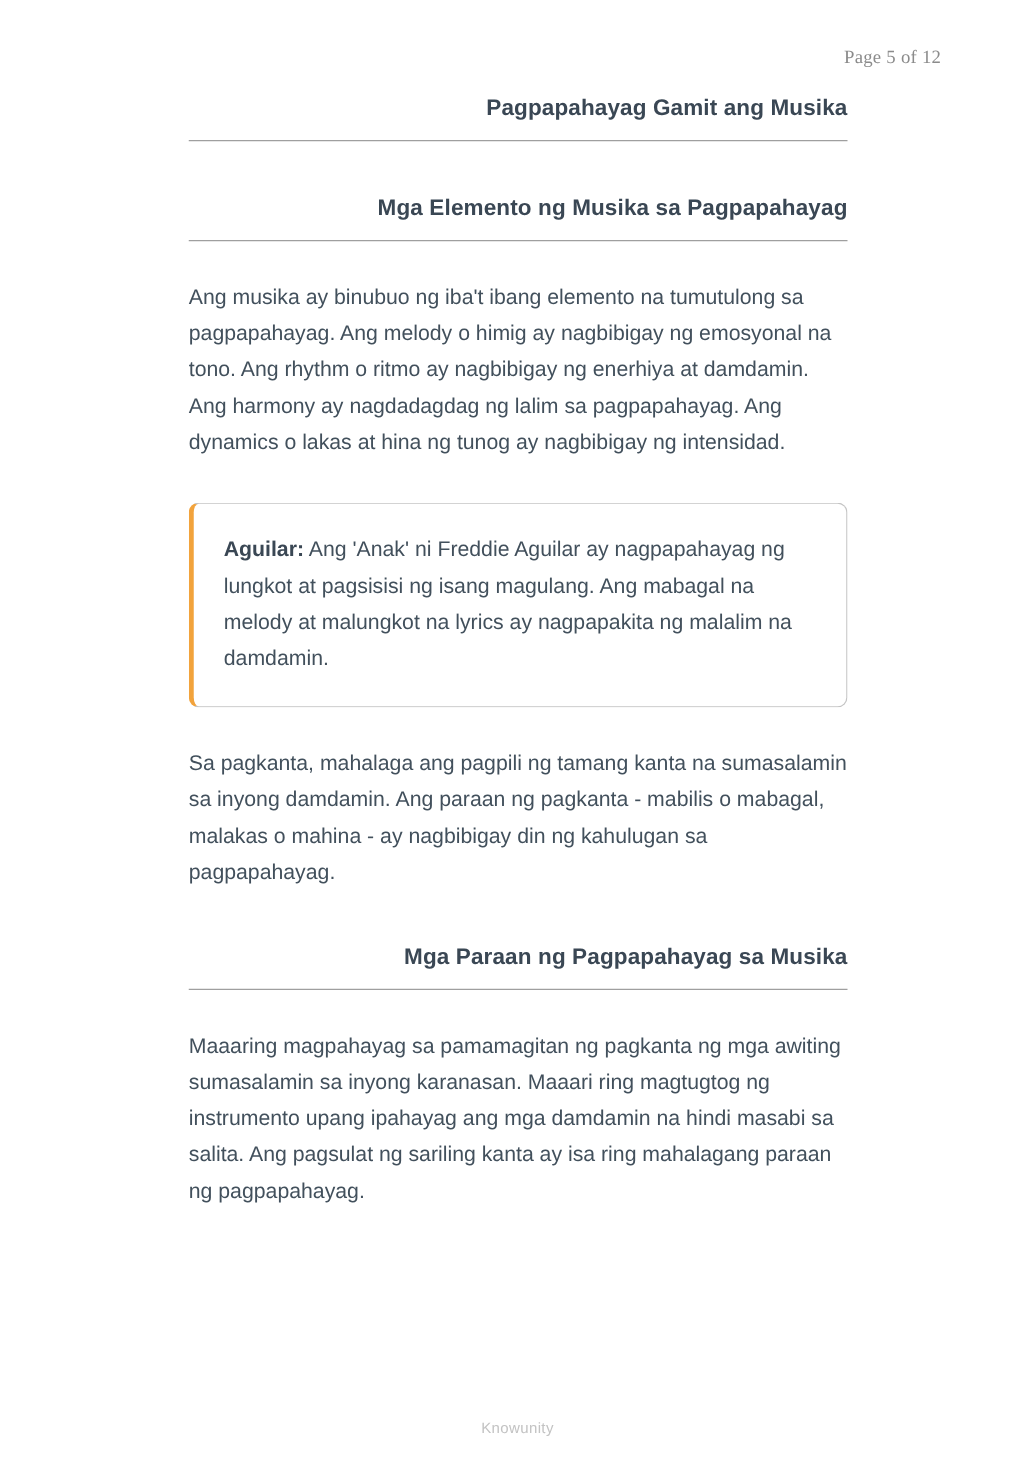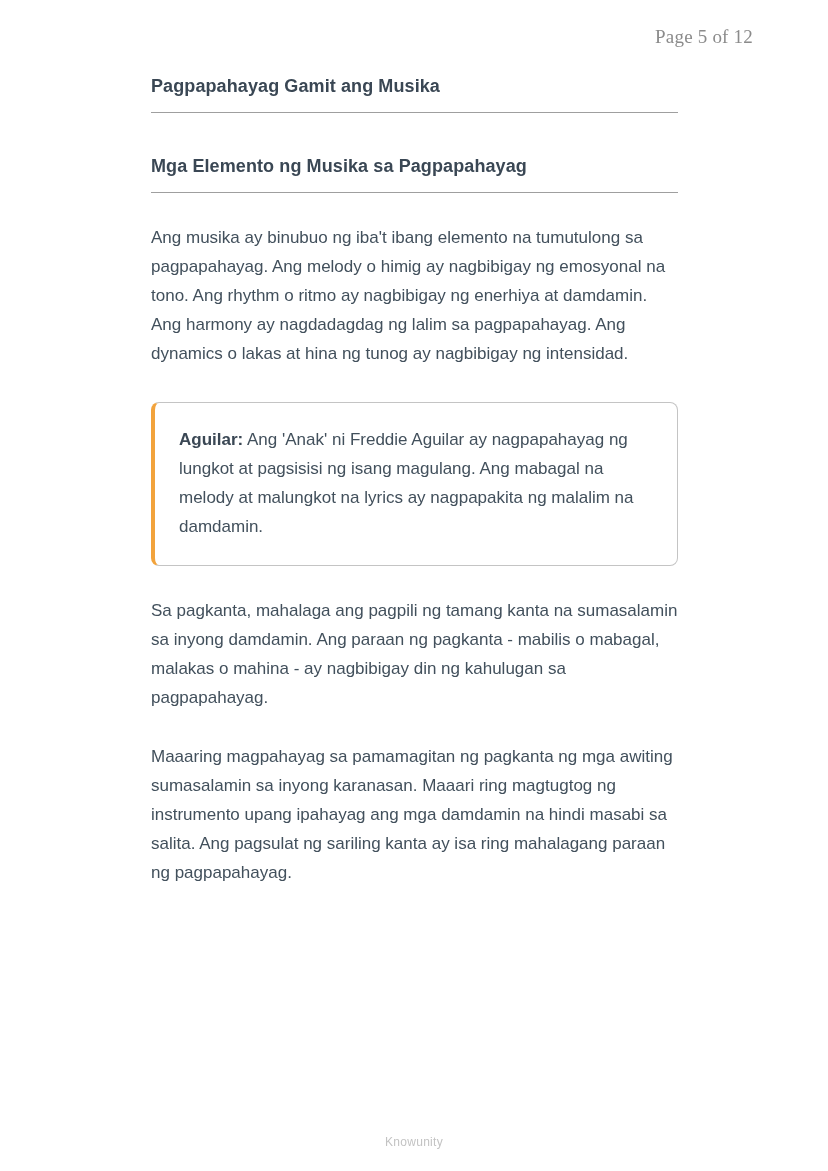--- a/index.html
+++ b/index.html
@@ -7,44 +7,45 @@
     width: 828px;
     height: 1171px;
     background: #ffffff;
     position: relative;
     overflow: hidden;
     font-family: "Liberation Sans", sans-serif;
     -webkit-font-smoothing: antialiased;
   }
   .page-number {
     position: absolute;
-    top: 26px;
+    top: 38px;
     right: 75px;
     font-family: "Liberation Serif", serif;
-    font-size: 19px;
+    font-size: 15px;
     color: #8b8b8b;
     letter-spacing: 0.2px;
   }
   .content {
     position: absolute;
     left: 151px;
     top: 0;
     width: 527px;
     padding-top: 76px;
     color: #42505c;
     font-size: 17px;
   }
   .section-heading {
     margin: 43px 0 0 0;
     padding-bottom: 15px;
     border-bottom: 1px solid #9f9f9f;
     font-size: 18px;
     font-weight: bold;
     color: #3a4754;
     letter-spacing: 0.1px;
+    text-align: right;
   }
   .section-heading.first { margin-top: 0; }
   .content p {
     margin: 30px 0 0 0;
     line-height: 29px;
     color: #42505c;
   }
   .example-box {
     margin-top: 34px;
     border: 1px solid #c4c4c4;
@@ -82,17 +83,18 @@
   <h2 class="section-heading">Mga Elemento ng Musika sa Pagpapahayag</h2>
   <p>Ang musika ay binubuo ng iba't ibang elemento na tumutulong sa pagpapahayag. Ang melody o himig ay nagbibigay ng emosyonal na tono. Ang rhythm o ritmo ay nagbibigay ng enerhiya at damdamin. Ang harmony ay nagdadagdag ng lalim sa pagpapahayag. Ang dynamics o lakas at hina ng tunog ay nagbibigay ng intensidad.</p>
 
   <div class="example-box">
     <span class="example-label">Aguilar:</span>
     <span>Ang 'Anak' ni Freddie Aguilar ay nagpapahayag ng lungkot at pagsisisi ng isang magulang. Ang mabagal na melody at malungkot na lyrics ay nagpapakita ng malalim na damdamin.</span>
   </div>
 
   <p>Sa pagkanta, mahalaga ang pagpili ng tamang kanta na sumasalamin sa inyong damdamin. Ang paraan ng pagkanta - mabilis o mabagal, malakas o mahina - ay nagbibigay din ng kahulugan sa pagpapahayag.</p>
 
+  <h2 class="section-heading">Mga Paraan ng Pagpapahayag sa Musika</h2>
   <p>Maaaring magpahayag sa pamamagitan ng pagkanta ng mga awiting sumasalamin sa inyong karanasan. Maaari ring magtugtog ng instrumento upang ipahayag ang mga damdamin na hindi masabi sa salita. Ang pagsulat ng sariling kanta ay isa ring mahalagang paraan ng pagpapahayag.</p>
 
 </div>
 
 <div class="footer-brand">Knowunity</div>
 
 </body></html>

